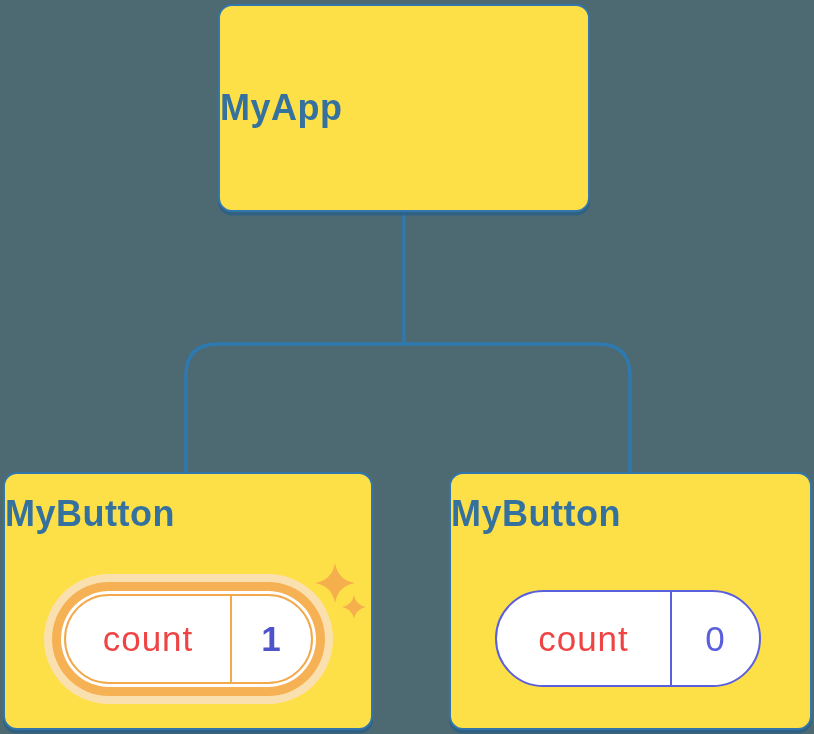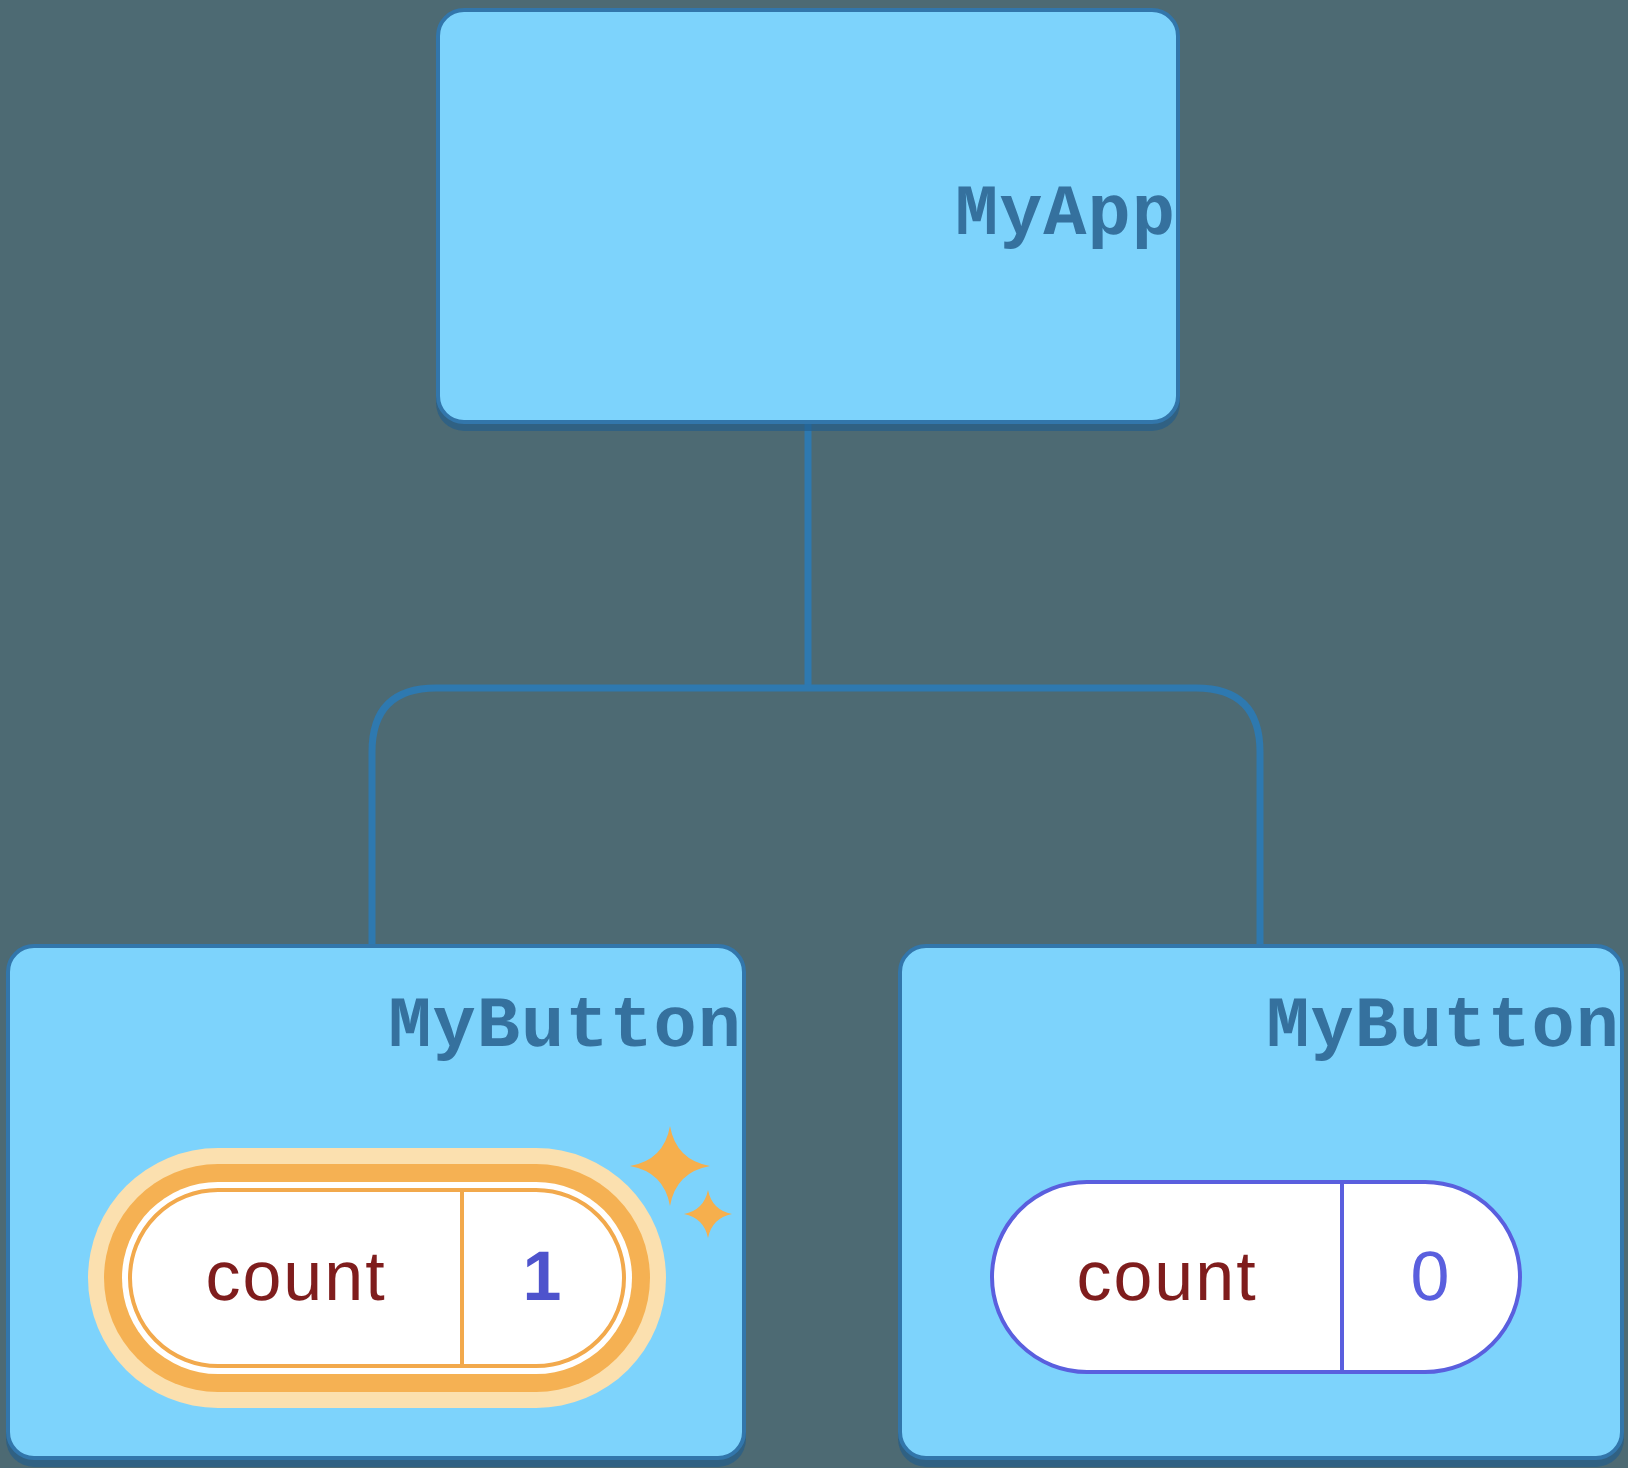--- a/index.html
+++ b/index.html
@@ -15,29 +15,28 @@
     background: #4D6A73;
     overflow: hidden;
   }
   .connectors {
     position: absolute;
     left: 0; top: 0;
     width: 814px; height: 734px;
   }
   .card {
     position: absolute;
-    background: #7dd3fc;
+    background: #fde047;
     border: 2.5px solid #3276AB;
     border-radius: 14px;
     box-shadow: 0 3.5px 0 rgba(32, 92, 140, 0.65);
     box-sizing: border-box;
     display: flex;
     flex-direction: column;
-    align-items: flex-end;
-    font-family: Liberation Mono, monospace;
+    align-items: flex-start;
   }
   .card-app {
     left: 218px; top: 4px;
     width: 372px; height: 208px;
     justify-content: center;
   }
   .card-btn-left {
     left: 3px; top: 472px;
     width: 370px; height: 258px;
   }
@@ -77,21 +76,21 @@
     left: 495px; top: 590px;
     width: 266px; height: 97px;
     border: 2px solid #5A5FDE;
   }
   .pill-key, .pill-value {
     display: flex;
     align-items: center;
     justify-content: center;
     font-size: 35px;
     letter-spacing: 1px;
-    color: #7f1d1d;
+    color: #ef4444;
   }
   .pill-key { flex: 1 1 auto; }
   .pill-value { flex: 0 0 auto; }
   .pill-highlight .pill-value { width: 79px; font-weight: 700; color: #4E53CC; }
   .pill-plain .pill-value { width: 87px; font-weight: 400; color: #5A5FDE; }
   .pill-divider {
     flex: 0 0 auto;
     width: 2px;
     align-self: stretch;
   }

